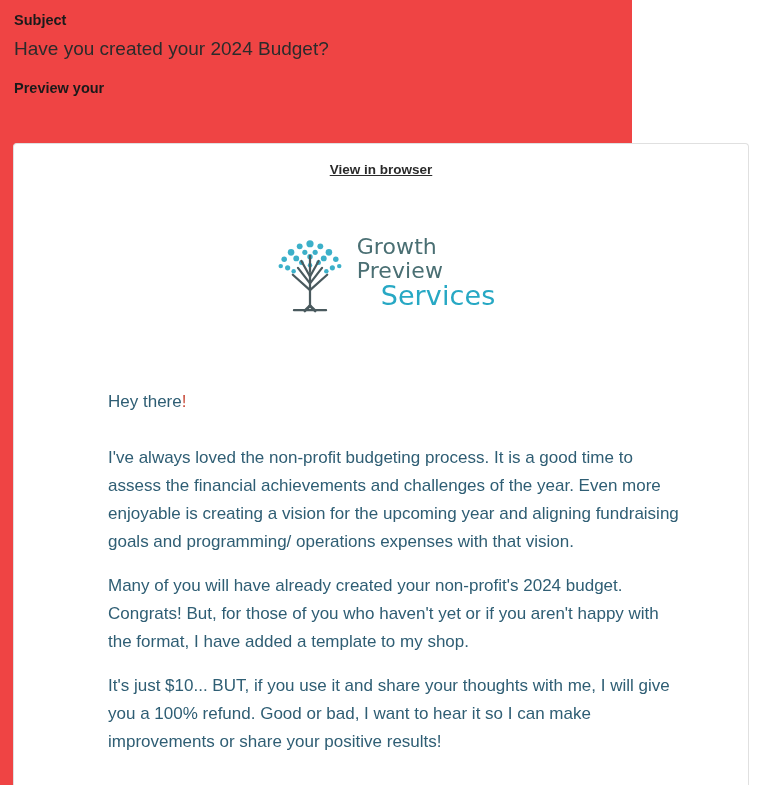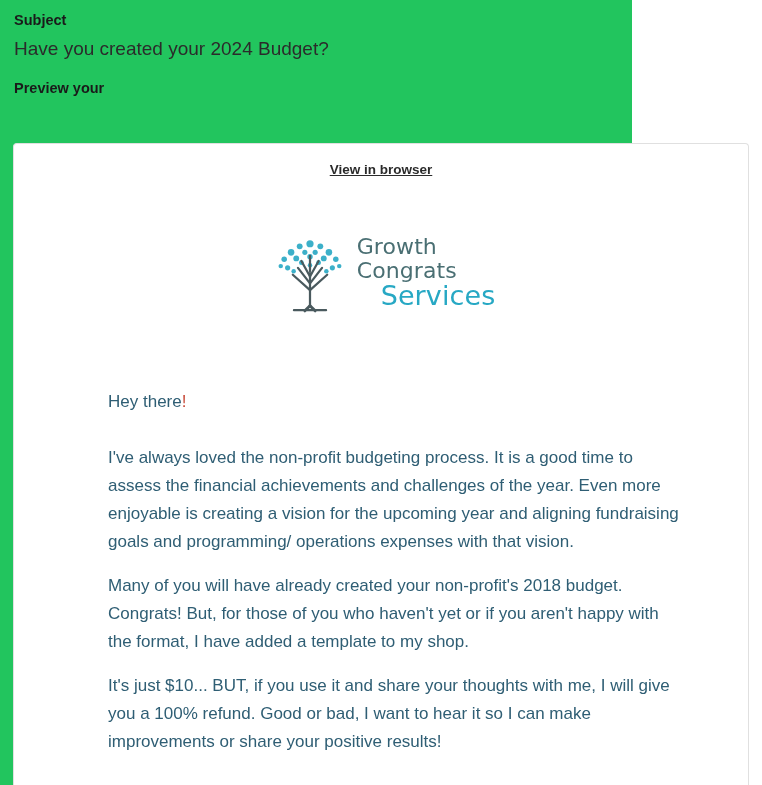--- a/index.html
+++ b/index.html
@@ -9,21 +9,21 @@
     width: 762px;
     height: 785px;
     background: #ffffff;
     font-family: "Liberation Sans", sans-serif;
     overflow: hidden;
   }
   .page {
     width: 632px;
     height: 785px;
     position: relative;
-    background: #22c55e;
+    background: #ef4444;
   }
   .meta-block {
     padding: 10px 14px 0 14px;
   }
   .meta-label {
     font-size: 14.5px;
     font-weight: bold;
     color: #1a1a1a;
     line-height: 1.5;
     margin: 0;
@@ -166,27 +166,27 @@
             </g>
             <g stroke="#4a5a5e" fill="none" stroke-width="3.4" stroke-linecap="round">
               <path d="M50 88 L44 94"></path>
               <path d="M50 88 L56 94"></path>
             </g>
             <rect x="30" y="92" width="40" height="2.6" rx="1.3" fill="#4a5a5e"></rect>
           </svg>
         </span>
         <span class="logo-text">
           <span class="logo-line1">Growth</span>
-          <span class="logo-line2">Congrats</span>
+          <span class="logo-line2">Preview</span>
           <span class="logo-line3">Services</span>
         </span>
       </div>
     </div>
 
     <div class="body-copy">
       <p class="greeting"><span>Hey there</span><span class="excl">!</span></p>
       <p>I've always loved the non-profit budgeting process. It is a good time to assess the financial achievements and challenges of the year. Even more enjoyable is creating a vision for the upcoming year and aligning fundraising goals and programming/ operations expenses with that vision.</p>
-      <p>Many of you will have already created your non-profit's 2018 budget. Congrats! But, for those of you who haven't yet or if you aren't happy with the format, I have added a template to my shop.</p>
+      <p>Many of you will have already created your non-profit's 2024 budget. Congrats! But, for those of you who haven't yet or if you aren't happy with the format, I have added a template to my shop.</p>
       <p>It's just $10... BUT, if you use it and share your thoughts with me, I will give you a 100% refund. Good or bad, I want to hear it so I can make improvements or share your positive results!</p>
     </div>
 
   </div>
 </div>
 
 </body></html>

